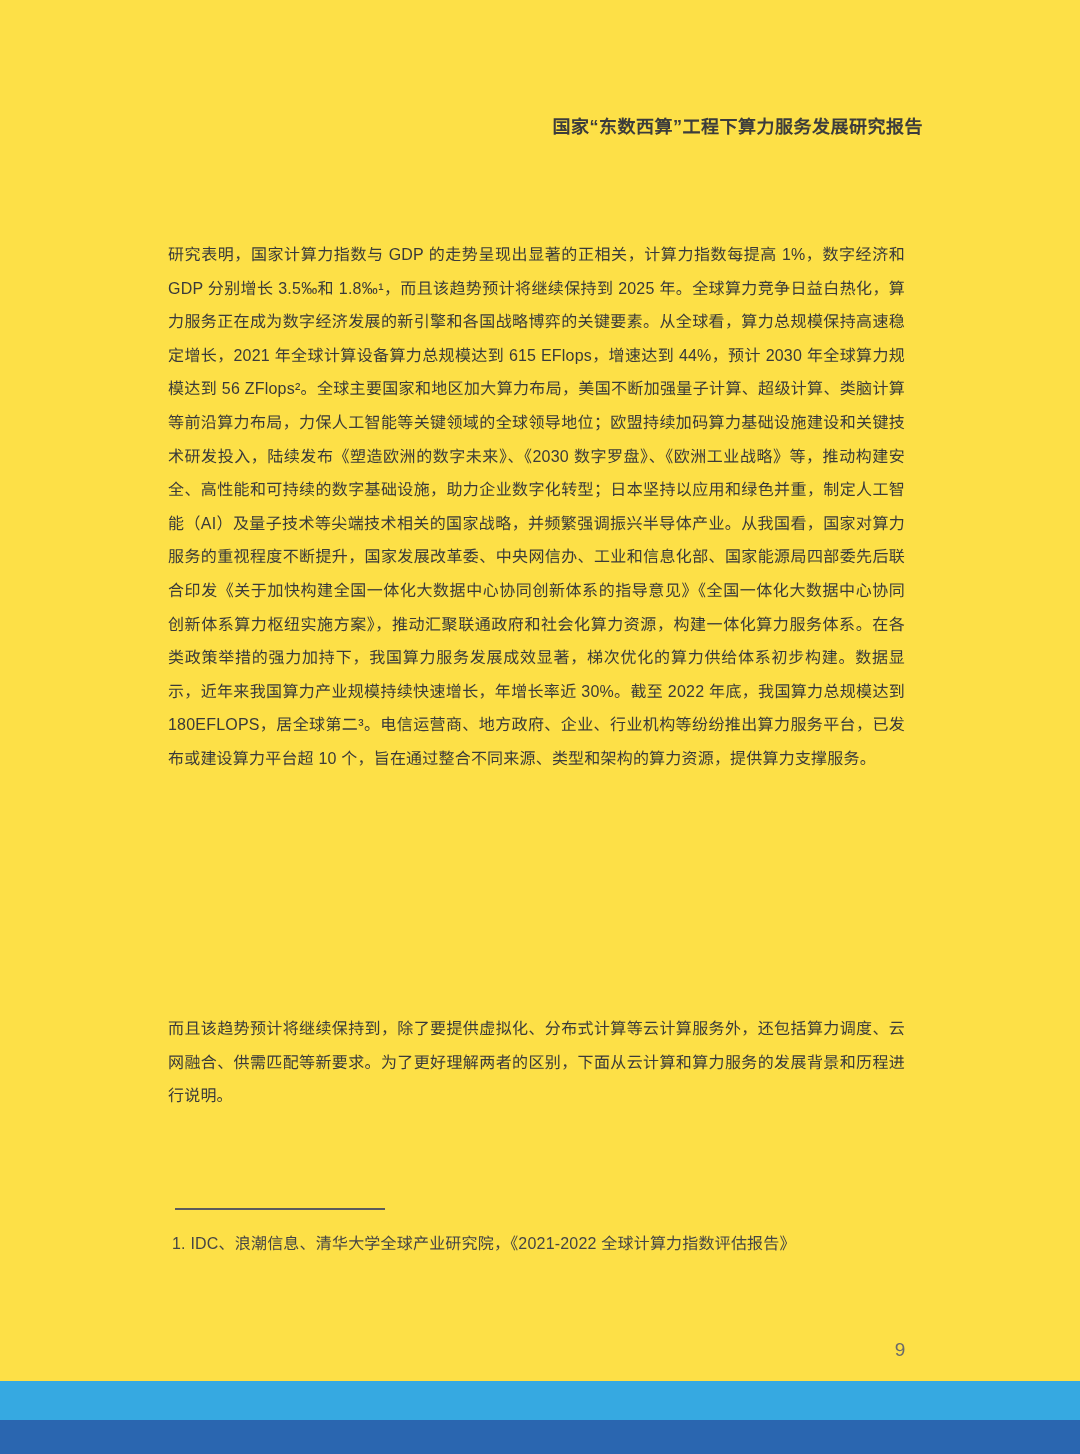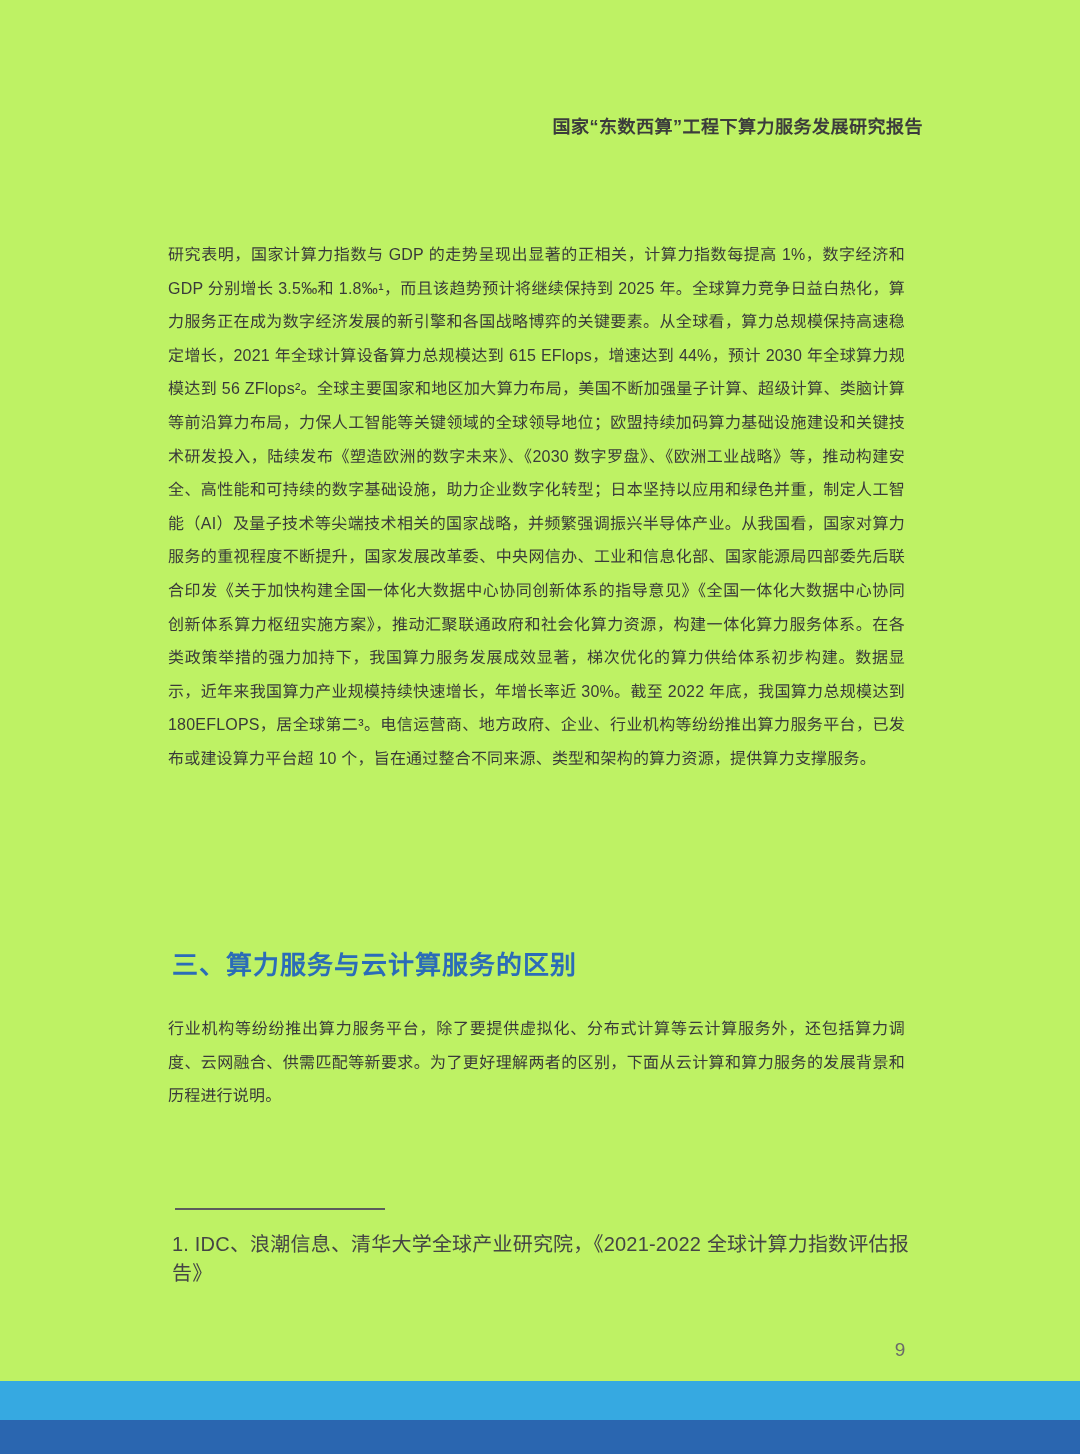--- a/index.html
+++ b/index.html
@@ -1,21 +1,21 @@
 <!DOCTYPE html>
 <html lang="zh-CN"><head>
 <meta charset="utf-8">
 <style>
   * { margin: 0; padding: 0; box-sizing: border-box; }
   html, body { background: #ffffff; }
   .page {
     position: relative;
     width: 1080px;
     height: 1454px;
-    background: #bef264;
+    background: #fde047;
     overflow: hidden;
     font-family: "Liberation Sans", "DejaVu Sans", sans-serif;
   }
   .doc-header {
     position: absolute;
     top: 112px;
     right: 157px;
     font-size: 18px;
     font-weight: 600;
     color: #3c3c3c;
@@ -49,21 +49,21 @@
     width: 760px;
   }
   .footnote-divider {
     width: 210px;
     height: 0;
     border-top: 2px solid #5c5c5c;
     margin-left: 3px;
   }
   .footnote-list { margin-top: 20px; }
   .footnote-item {
-    font-size: 20px;
+    font-size: 16px;
     line-height: 28.5px;
     color: #454545;
     letter-spacing: 0.2px;
     margin-top: 16px;
   }
   .page-number {
     position: absolute;
     left: 860px;
     top: 1339px;
     width: 80px;
@@ -77,23 +77,22 @@
 </style>
 </head>
 <body>
 
 <div class="page">
 
   <div class="doc-header">国家“东数西算”工程下算力服务发展研究报告</div>
 
   <div class="body-copy para-1">研究表明，国家计算力指数与 GDP 的走势呈现出显著的正相关，计算力指数每提高 1%，数字经济和 GDP 分别增长 3.5‰和 1.8‰¹，而且该趋势预计将继续保持到 2025 年。全球算力竞争日益白热化，算力服务正在成为数字经济发展的新引擎和各国战略博弈的关键要素。从全球看，算力总规模保持高速稳定增长，2021 年全球计算设备算力总规模达到 615 EFlops，增速达到 44%，预计 2030 年全球算力规模达到 56 ZFlops²。全球主要国家和地区加大算力布局，美国不断加强量子计算、超级计算、类脑计算等前沿算力布局，力保人工智能等关键领域的全球领导地位；欧盟持续加码算力基础设施建设和关键技术研发投入，陆续发布《塑造欧洲的数字未来》、《2030 数字罗盘》、《欧洲工业战略》等，推动构建安全、高性能和可持续的数字基础设施，助力企业数字化转型；日本坚持以应用和绿色并重，制定人工智能（AI）及量子技术等尖端技术相关的国家战略，并频繁强调振兴半导体产业。从我国看，国家对算力服务的重视程度不断提升，国家发展改革委、中央网信办、工业和信息化部、国家能源局四部委先后联合印发《关于加快构建全国一体化大数据中心协同创新体系的指导意见》《全国一体化大数据中心协同创新体系算力枢纽实施方案》，推动汇聚联通政府和社会化算力资源，构建一体化算力服务体系。在各类政策举措的强力加持下，我国算力服务发展成效显著，梯次优化的算力供给体系初步构建。数据显示，近年来我国算力产业规模持续快速增长，年增长率近 30%。截至 2022 年底，我国算力总规模达到 180EFLOPS，居全球第二³。电信运营商、地方政府、企业、行业机构等纷纷推出算力服务平台，已发布或建设算力平台超 10 个，旨在通过整合不同来源、类型和架构的算力资源，提供算力支撑服务。</div>
 
-  <div class="section-heading" style="color: rgb(43, 108, 184);">三、算力服务与云计算服务的区别</div>
 
-  <div class="body-copy para-2">行业机构等纷纷推出算力服务平台，除了要提供虚拟化、分布式计算等云计算服务外，还包括算力调度、云网融合、供需匹配等新要求。为了更好理解两者的区别，下面从云计算和算力服务的发展背景和历程进行说明。</div>
+  <div class="body-copy para-2">而且该趋势预计将继续保持到，除了要提供虚拟化、分布式计算等云计算服务外，还包括算力调度、云网融合、供需匹配等新要求。为了更好理解两者的区别，下面从云计算和算力服务的发展背景和历程进行说明。</div>
 
   <div class="footnotes">
     <div class="footnote-divider"></div>
     <div class="footnote-list">
       <div class="footnote-item">1. IDC、浪潮信息、清华大学全球产业研究院，《2021-2022 全球计算力指数评估报告》</div>
     </div>
   </div>
 
   <div class="page-number">9</div>
 

